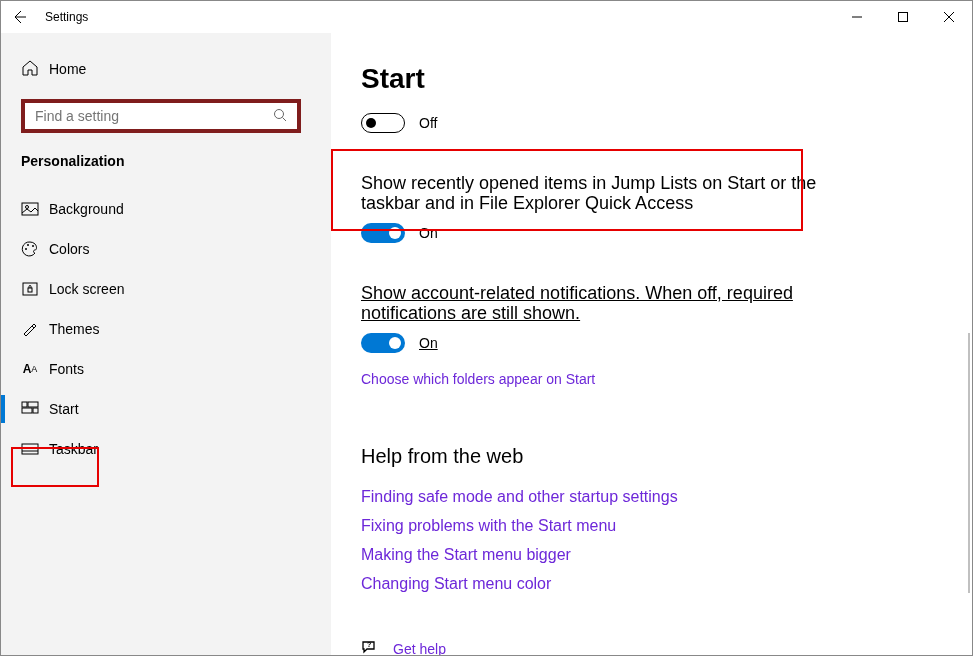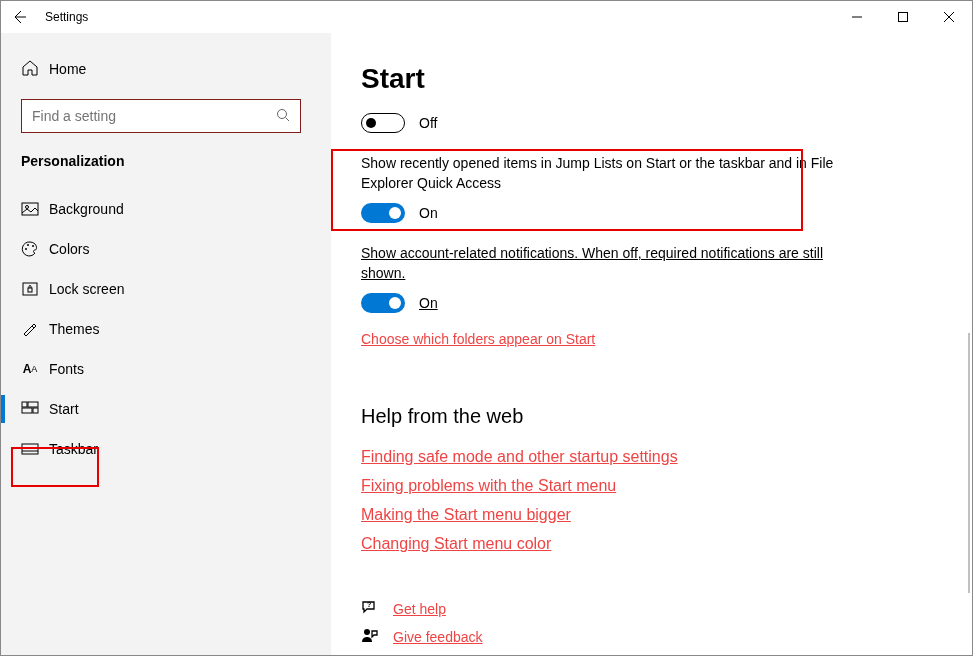--- a/index.html
+++ b/index.html
@@ -12,42 +12,42 @@
   .title-text { font-size: 12px; }
   .win-controls { margin-left: auto; display: flex; }
   .win-btn { width: 46px; height: 32px; display: flex; align-items: center; justify-content: center; }
   .win-btn svg { width: 10px; height: 10px; }
   
   .body { flex: 1; display: flex; min-height: 0; }
   .sidebar { width: 330px; background: #f3f3f3; padding-top: 10px; }
   .home-row, .nav-item { height: 40px; display: flex; align-items: center; padding-left: 20px; gap: 10px; font-size: 14px; }
   .home-row { margin-top: 6px; margin-bottom: 10px; }
   .search-wrap { padding: 0 20px 0 20px; margin-bottom: 20px; }
-  .search { width: 280px; height: 34px; border: 1px solid #7f1d1d; background: #fff; display: flex; align-items: center; padding: 0 10px; }
+  .search { width: 280px; height: 34px; border: 4px solid #7f1d1d; background: #fff; display: flex; align-items: center; padding: 0 10px; }
   .search input { border: none; outline: none; flex: 1; font-size: 14px; background: transparent; }
   .section-head { padding-left: 20px; font-weight: 600; font-size: 14px; margin-bottom: 20px; }
   .nav-list .nav-item { cursor: default; }
   .nav-item .icon { width: 18px; height: 18px; display:flex; align-items:center; justify-content:center; flex-shrink:0; }
   .nav-item.selected { position: relative; }
   .nav-item.selected .sel-bar { position: absolute; left: 0; top: 6px; bottom: 6px; width: 4px; background: #0078d4; }
   .redbox { border: 2px solid #e60000; position: absolute; pointer-events: none; }
   .sidebar { position: relative; }
   
   .content { flex: 1; padding: 30px 30px 20px 30px; overflow: hidden; position: relative; }
   .page-title { font-size: 28px; font-weight: 600; margin-bottom: 4px; }
   .setting-block { margin-top: 14px; }
-  .setting-label { font-size: 14px; line-height: 20px; max-width: 480px; }
+  .setting-label { font-size: 18px; line-height: 20px; max-width: 480px; margin-top: 40px; }
   .toggle-row { display: flex; align-items: center; gap: 14px; margin-top: 10px; }
   .toggle { width: 44px; height: 20px; border-radius: 10px; position: relative; }
   .toggle.off { border: 1px solid #000; background: #fff; }
   .toggle.off .knob { width: 10px; height: 10px; border-radius: 50%; background: #000; position: absolute; left: 4px; top: 50%; transform: translateY(-50%); }
   .toggle.on { background: #0078d4; }
   .toggle.on .knob { width: 12px; height: 12px; border-radius: 50%; background: #fff; position: absolute; right: 4px; top: 50%; transform: translateY(-50%); }
   .toggle-text { font-size: 14px; }
-  .link { color: #ef4444; font-size: 14px; cursor: pointer; display: block; text-decoration: underline; }
+  .link { color: #6d28d9; font-size: 14px; cursor: pointer; display: block; }
   .link.inline { display: block; margin-top: 18px; }
   .help-head { font-size: 20px; font-weight: 400; margin-top: 58px; margin-bottom: 20px; }
   .help-links .link { margin-bottom: 11px; font-size: 16px; }
   .footer-links { margin-top: 46px; }
   .footer-row { display: flex; align-items: flex-end; gap: 14px; margin-bottom: 10px; }
   .footer-row .icon { width: 18px; height: 18px; display:flex; align-items:center; justify-content:center; }
   .scrollbar { position: absolute; right: 2px; top: 300px; width: 2px; height: 260px; background: #c0c0c0; }
 </style>
 </head>
 <body>

